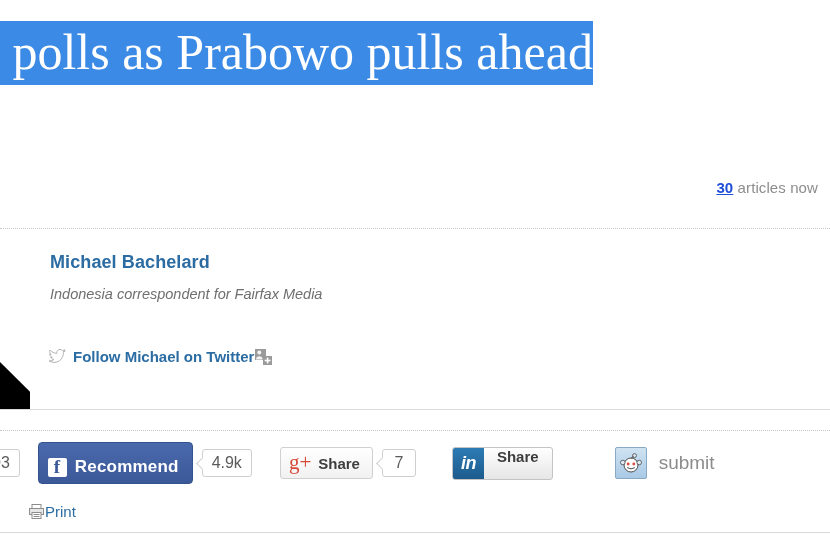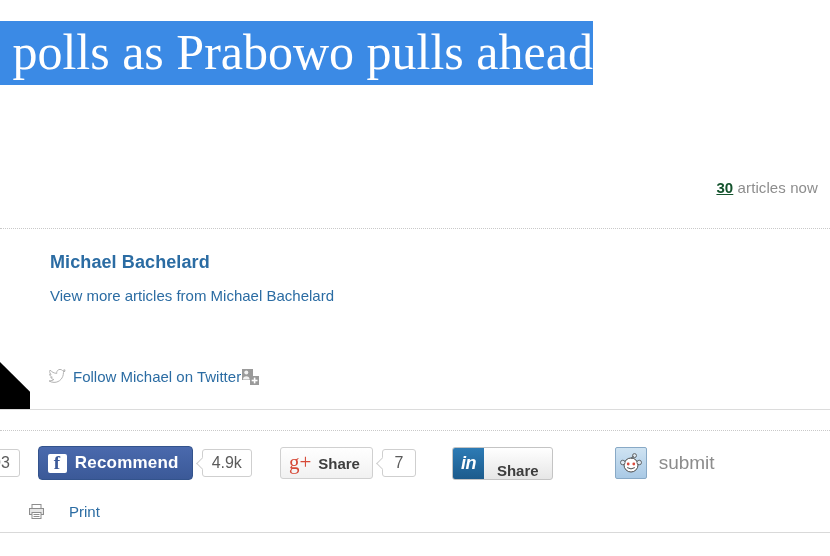--- a/index.html
+++ b/index.html
@@ -51,21 +51,21 @@
   
   .reading-now {
     position: absolute;
     right: 12px;
     top: 179px;
     font-size: 15px;
     color: #8d8d8d;
     letter-spacing: .1px;
   }
   .reading-now .count {
-    color: #14532d;
+    color: #1d4ed8;
     font-weight: bold;
     text-decoration: underline;
   }
 
   
   .dotted-rule {
     position: absolute;
     left: 0;
     width: 830px;
     height: 0;
@@ -128,23 +128,24 @@
     font-size: 15px;
     color: #2b6ca3;
     line-height: 20px;
     cursor: pointer;
   }
 
   
   .follow-row {
     position: absolute;
     left: 48px;
-    top: 368px;
-    display: flex;
-    align-items: center;
+    top: 348px;
+    display: flex;
+    align-items: center;
+    font-weight: bold;
   }
   .follow-item {
     display: flex;
     align-items: center;
     gap: 7px;
     font-size: 15px;
     color: #2b6ca3;
     cursor: pointer;
     white-space: nowrap;
   }
@@ -192,21 +193,21 @@
     border-left: 1px solid #cfcfcf;
     border-bottom: 1px solid #cfcfcf;
     transform: rotate(45deg);
   }
 
   .fb-btn {
     display: flex;
     align-items: center;
     gap: 8px;
     height: 32px;
-    padding: 0 13px 0 9px;
+    padding: 8px 13px 0 9px;
     margin-left: 18px;
     background: linear-gradient(#4a69ad, #3b5998);
     border: 1px solid #33538c;
     border-radius: 4px;
     cursor: pointer;
   }
   .fb-mark {
     width: 19px;
     height: 19px;
     background: #fff;
@@ -254,21 +255,21 @@
   }
   .gp-label {
     font-size: 15px;
     font-weight: bold;
     color: #3d3d3d;
   }
   .gp-count { margin-left: 9px; }
 
   .li-btn {
     display: flex;
-    align-items: flex-end;
+    align-items: flex-start;
     height: 31px;
     margin-left: 36px;
     border: 1px solid #c4c4c4;
     border-radius: 3px;
     overflow: hidden;
     background: linear-gradient(#ffffff, #e6e6e6);
     cursor: pointer;
   }
   .li-mark {
     width: 31px;
@@ -312,21 +313,21 @@
     color: #8c8c8c;
   }
 
   
   .print-row {
     position: absolute;
     left: 28px;
     top: 503px;
     display: flex;
     align-items: center;
-    gap: 24px;
+    gap: 0;
     cursor: pointer;
     text-align: center;
   }
   .print-label {
     font-size: 15px;
     color: #2b6ca3;
   }
 </style>
 </head>
 <body>
@@ -342,21 +343,21 @@
 
   <div class="reading-now">
     <span class="count">30</span>
     <span>articles now</span>
   </div>
 
   <div class="dotted-rule dotted-1"></div>
 
   <div class="byline">
     <div class="author-name">Michael Bachelard</div>
-    <div class="more-articles">View more articles from Michael Bachelard</div>
+    <div class="author-role">Indonesia correspondent for Fairfax Media</div>
   </div>
 
   <div class="wedge"></div>
   <div class="wedge-rule"></div>
 
   <div class="follow-row">
 
     <div class="follow-item">
       <span class="icon ic-16">
         <svg width="18" height="15" viewBox="0 0 18 15">

